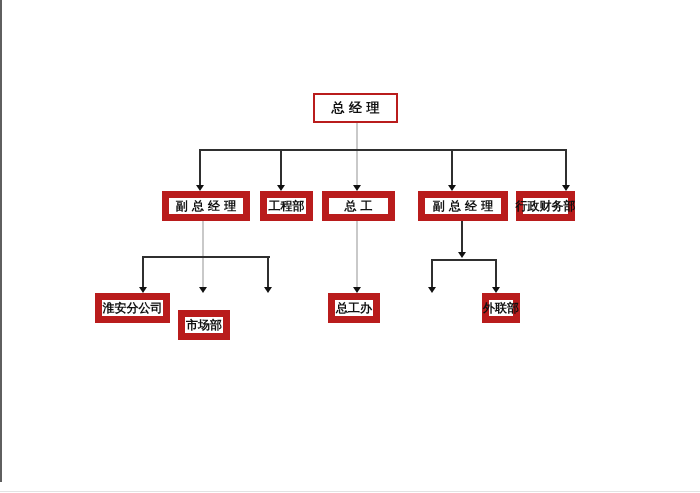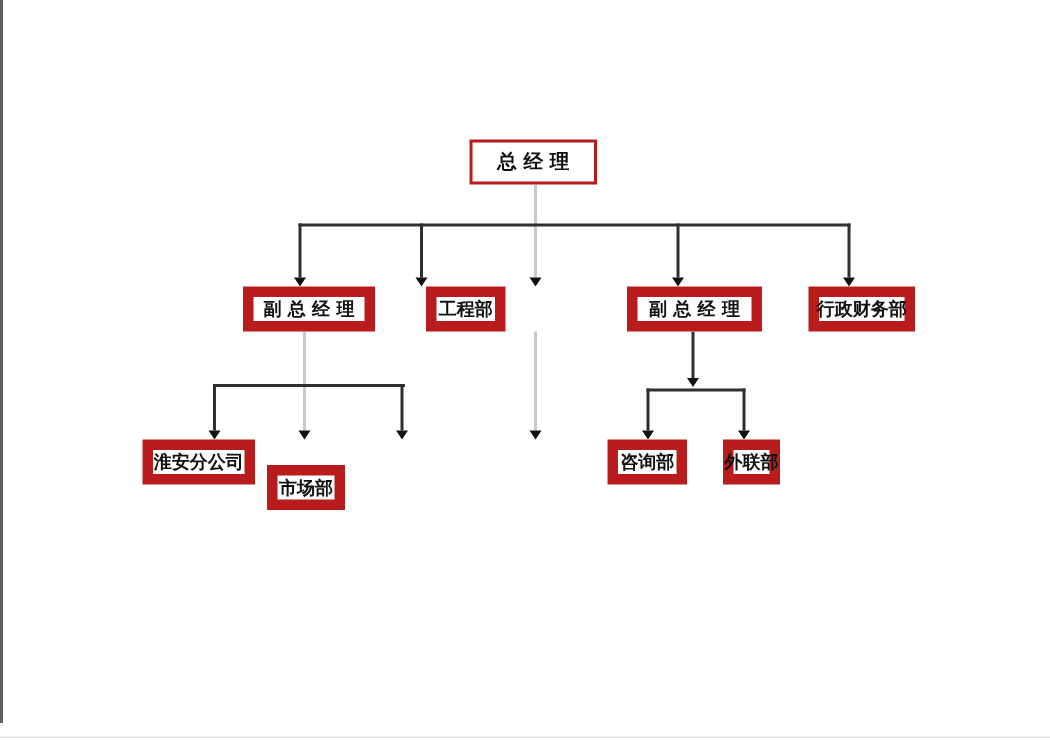--- a/index.html
+++ b/index.html
@@ -54,30 +54,31 @@
   <div class="hl" style="left:431px;top:259px;width:66px;"></div>
   <div class="vl" style="left:431px;top:259px;height:28px;"></div>
   <div class="vl" style="left:495px;top:259px;height:28px;"></div>
   <div class="arrow" style="left:428px;top:287px;"></div>
   <div class="arrow" style="left:492px;top:287px;"></div>
 
   <div class="node root" style="left:313px;top:93px;width:85px;height:30px;">总 经 理</div>
 
   <div class="node" style="left:162px;top:191px;width:88px;height:30px;">副 总 经 理</div>
 
-  <div class="node" style="left:260px;top:191px;width:53px;height:30px;margin-left:24px;">工程部</div>
+  <div class="node" style="left:260px;top:191px;width:53px;height:30px;">工程部</div>
 
+  <div class="node" style="left:322px;top:191px;width:73px;height:30px;">总 工</div>
 
   <div class="node" style="left:418px;top:191px;width:90px;height:30px;">副 总 经 理</div>
 
-  <div class="node" style="left:539px;top:191px;width:71px;height:30px;">行政财务部</div>
+  <div class="node" style="left:516px;top:191px;width:59px;height:30px;">行政财务部</div>
 
   <div class="node" style="left:95px;top:293px;width:75px;height:30px;">淮安分公司</div>
 
   <div class="node" style="left:178px;top:310px;width:52px;height:30px;">市场部</div>
 
 
+  <div class="node" style="left:328px;top:293px;width:52px;height:30px;">总工办</div>
 
-  <div class="node" style="left:405px;top:293px;width:53px;height:30px;">咨询部</div>
 
   <div class="node" style="left:482px;top:293px;width:38px;height:30px;">外联部</div>
 
 </div>
 
 </body></html>

